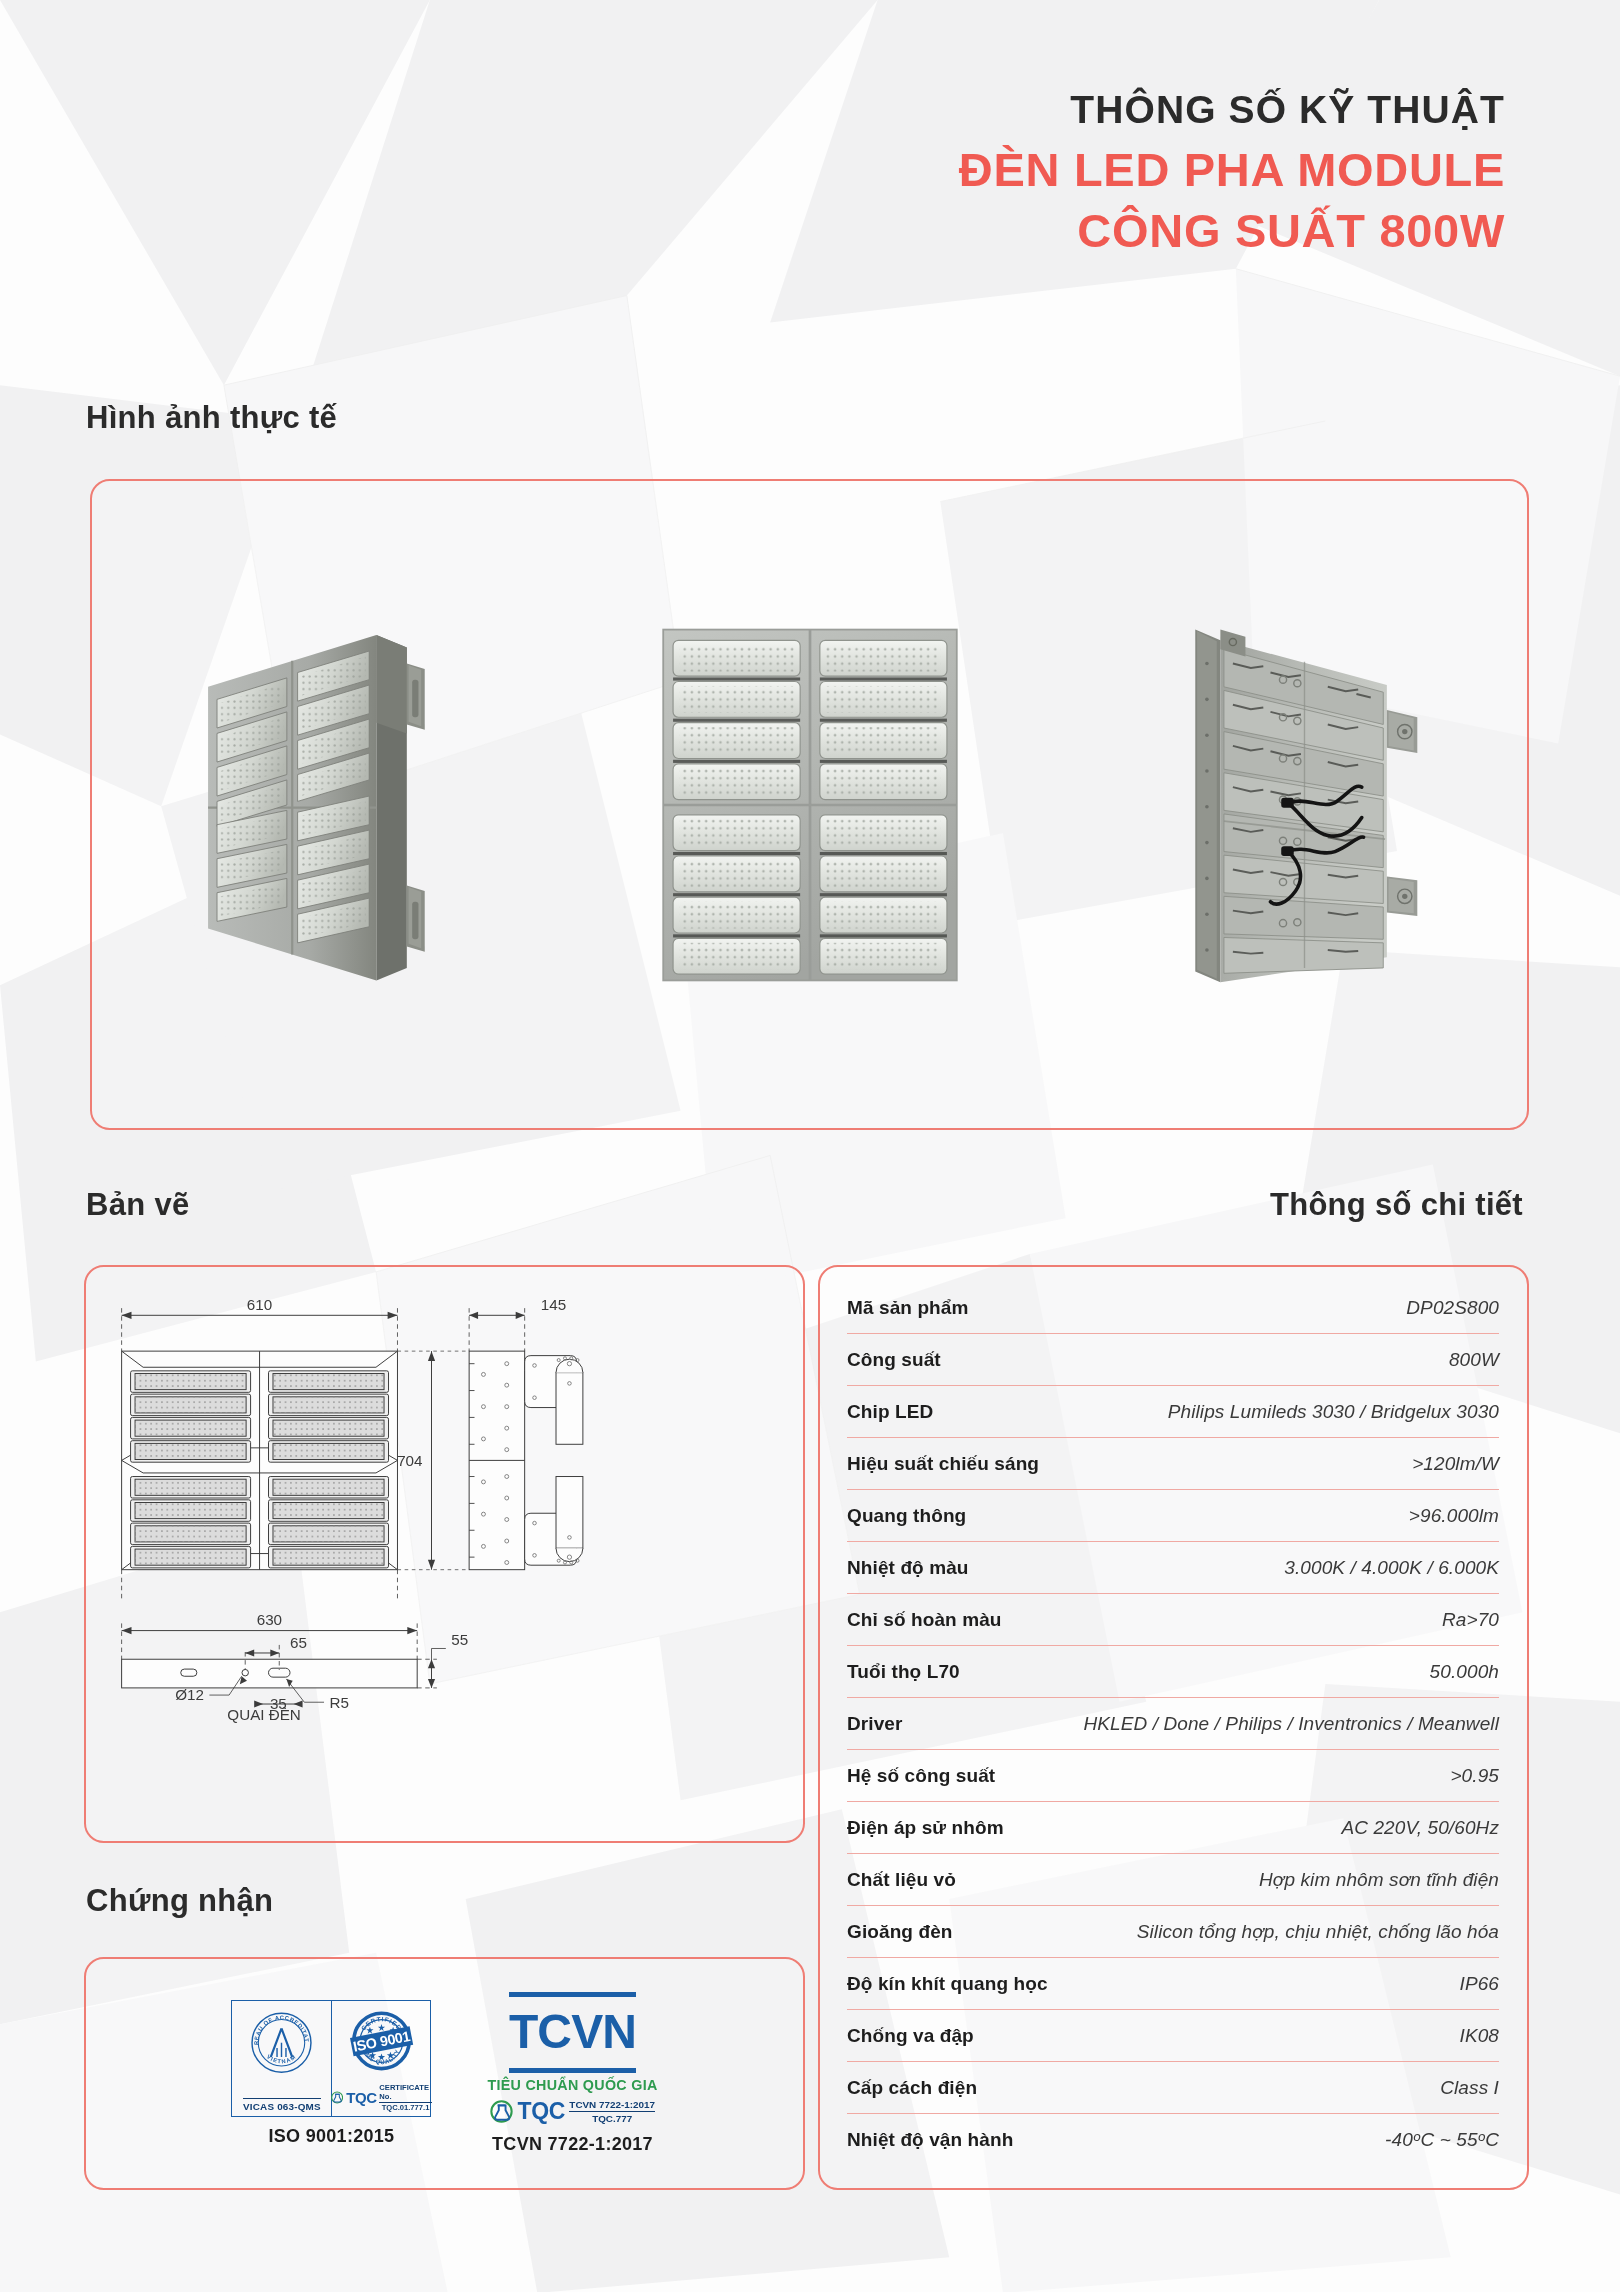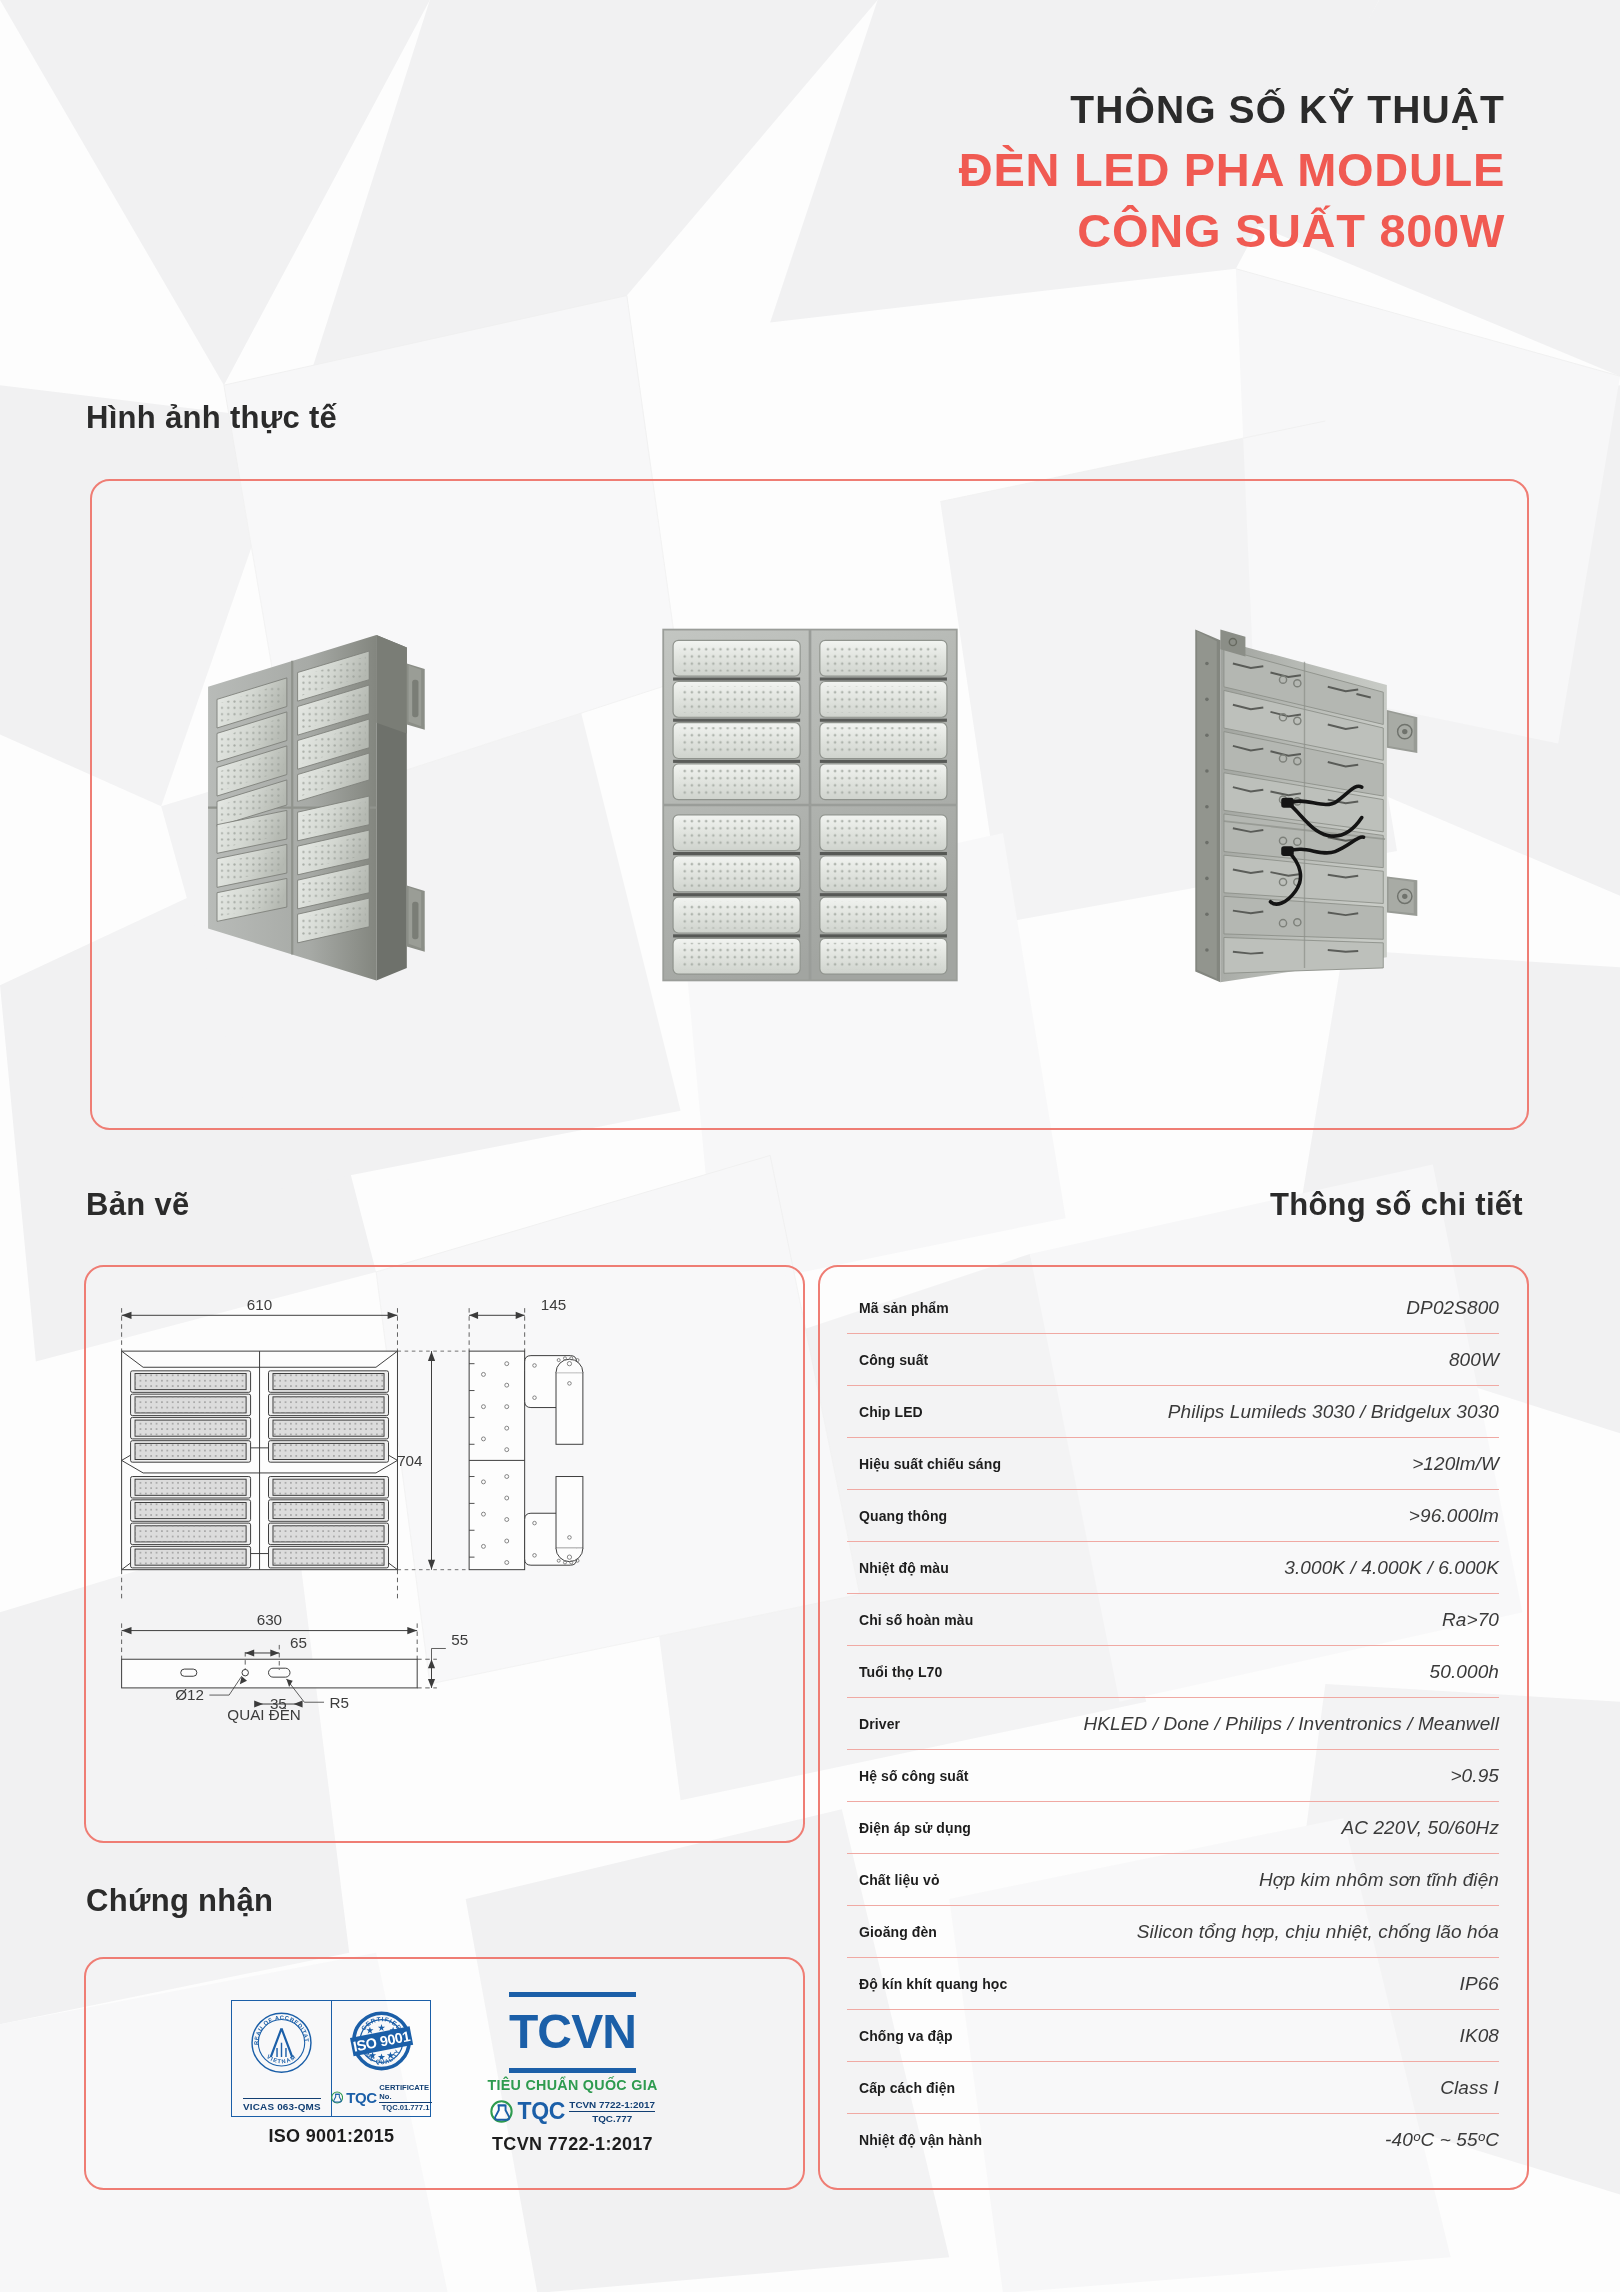--- a/index.html
+++ b/index.html
@@ -72,22 +72,22 @@
     width: 652px;
   }
   .spec-row {
     display: flex; align-items: center; justify-content: space-between;
     height: 52px;
     border-bottom: 1.8px solid #f0a9a3;
     gap: 12.5px;
   }
   .spec-row:last-child { border-bottom: none; }
   .spec-label {
-    font-size: 14px; font-weight: bold; color: #1d1d1d;
-    white-space: nowrap; letter-spacing: 0.1px; margin-left: 12px;
+    font-size: 19px; font-weight: bold; color: #1d1d1d;
+    white-space: nowrap; letter-spacing: 0.1px;
   }
   .spec-value {
     font-size: 19px; font-style: italic; color: #3a3a3a;
     text-align: right; white-space: nowrap; letter-spacing: 0.1px;
   }
 
   
   .cert-row {
     position: absolute; left: 84px; top: 1957px;
     width: 721px; height: 233px;
@@ -718,21 +718,21 @@
       </div>
       <div class="spec-row">
         <div class="spec-label">Driver</div>
         <div class="spec-value">HKLED / Done / Philips / Inventronics / Meanwell</div>
       </div>
       <div class="spec-row">
         <div class="spec-label">Hệ số công suất</div>
         <div class="spec-value">&gt;0.95</div>
       </div>
       <div class="spec-row">
-        <div class="spec-label">Điện áp sử dụng</div>
+        <div class="spec-label">Điện áp sử nhôm</div>
         <div class="spec-value">AC 220V, 50/60Hz</div>
       </div>
       <div class="spec-row">
         <div class="spec-label">Chất liệu vỏ</div>
         <div class="spec-value">Hợp kim nhôm sơn tĩnh điện</div>
       </div>
       <div class="spec-row">
         <div class="spec-label">Gioăng đèn</div>
         <div class="spec-value">Silicon tổng hợp, chịu nhiệt, chống lão hóa</div>
       </div>

